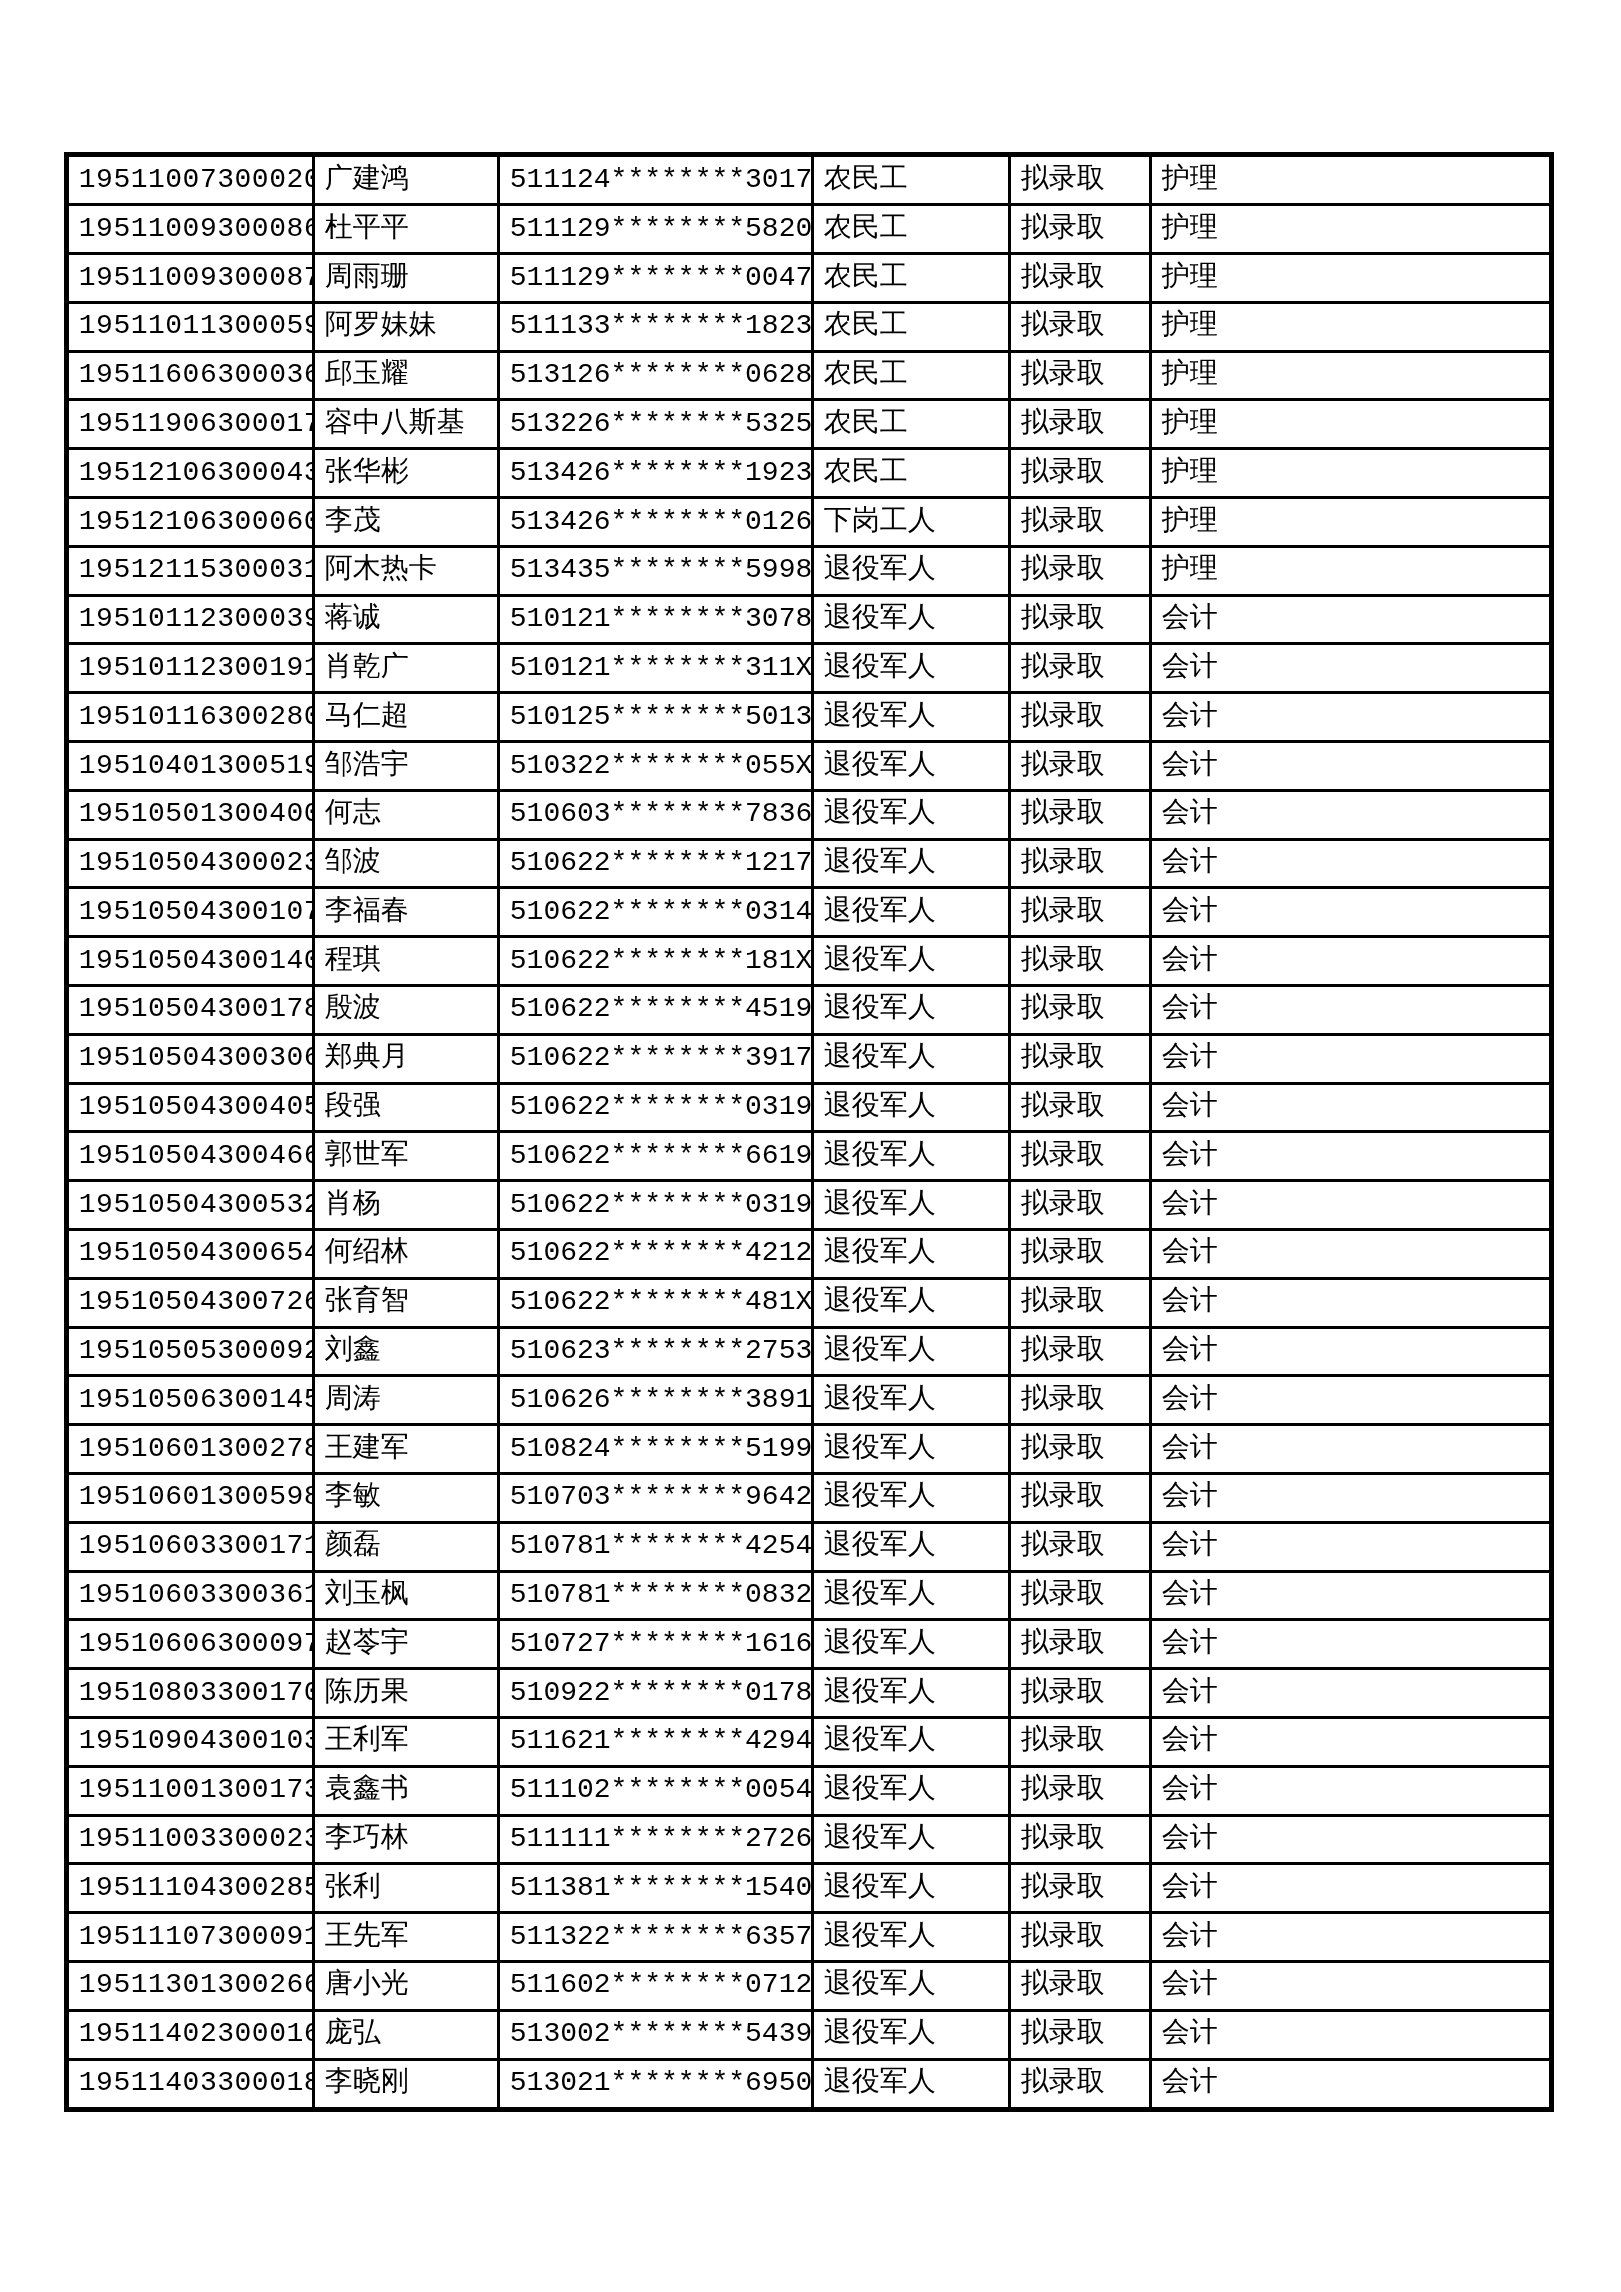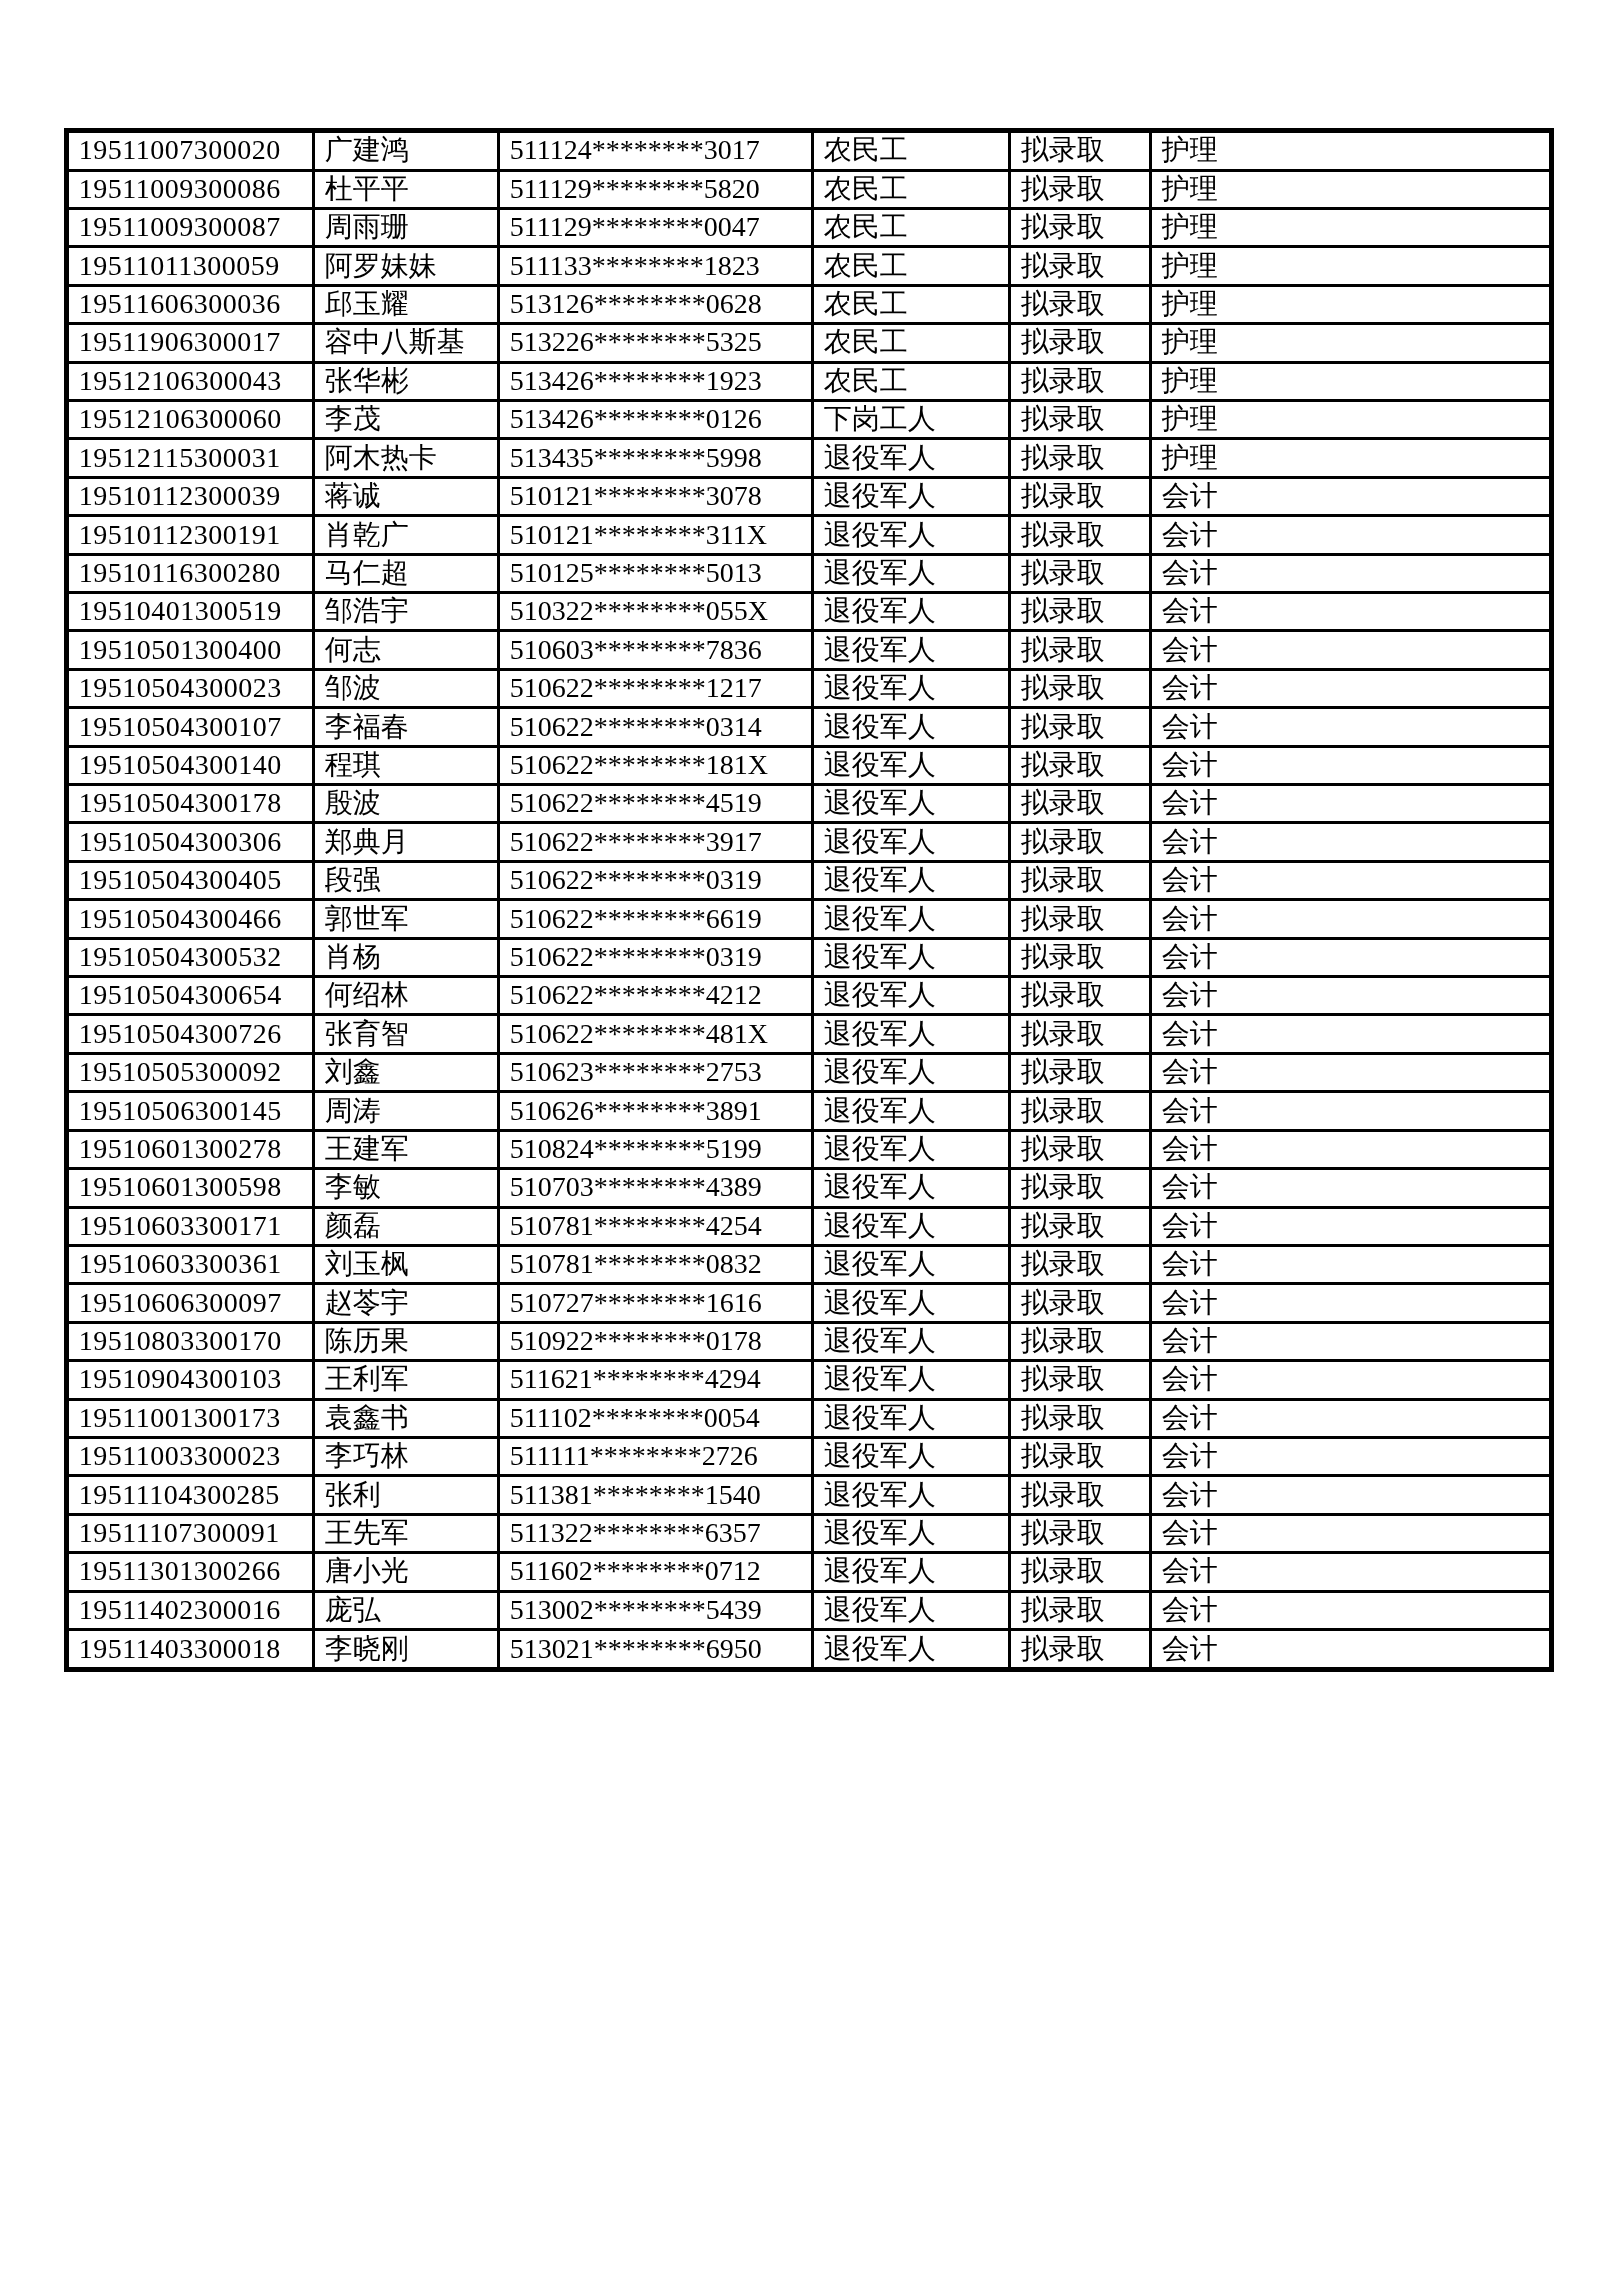--- a/index.html
+++ b/index.html
@@ -8,26 +8,27 @@
     height: 2293px;
     position: relative;
     background: #ffffff;
     font-family: "Liberation Serif", "DejaVu Serif", serif;
     color: #000000;
   }
   .page { position: absolute; inset: 0; background: #ffffff; }
   table.roster {
     position: absolute;
     left: 64px;
-    top: 128px;
+    top: 152px;
     width: 1485px;
-    height: 1544px;
+    height: 1960px;
     border-collapse: collapse;
     table-layout: fixed;
     border: 5.9px solid #000000;
+    font-family: Liberation Mono, monospace;
   }
   table.roster td {
     border: 3.9px solid #000000;
     font-size: 28px;
     line-height: 1.1;
     vertical-align: middle;
     padding: 0 3.9px 0 9.8px;
     white-space: nowrap;
     overflow: hidden;
   }
@@ -266,21 +267,21 @@
           <td class="col-candidate_no">19510601300278</td>
           <td class="col-name">王建军</td>
           <td class="col-id_number">510824********5199</td>
           <td class="col-category">退役军人</td>
           <td class="col-status">拟录取</td>
           <td class="col-major">会计</td>
         </tr>
         <tr>
           <td class="col-candidate_no">19510601300598</td>
           <td class="col-name">李敏</td>
-          <td class="col-id_number">510703********4389</td>
+          <td class="col-id_number">510703********9642</td>
           <td class="col-category">退役军人</td>
           <td class="col-status">拟录取</td>
           <td class="col-major">会计</td>
         </tr>
         <tr>
           <td class="col-candidate_no">19510603300171</td>
           <td class="col-name">颜磊</td>
           <td class="col-id_number">510781********4254</td>
           <td class="col-category">退役军人</td>
           <td class="col-status">拟录取</td>

